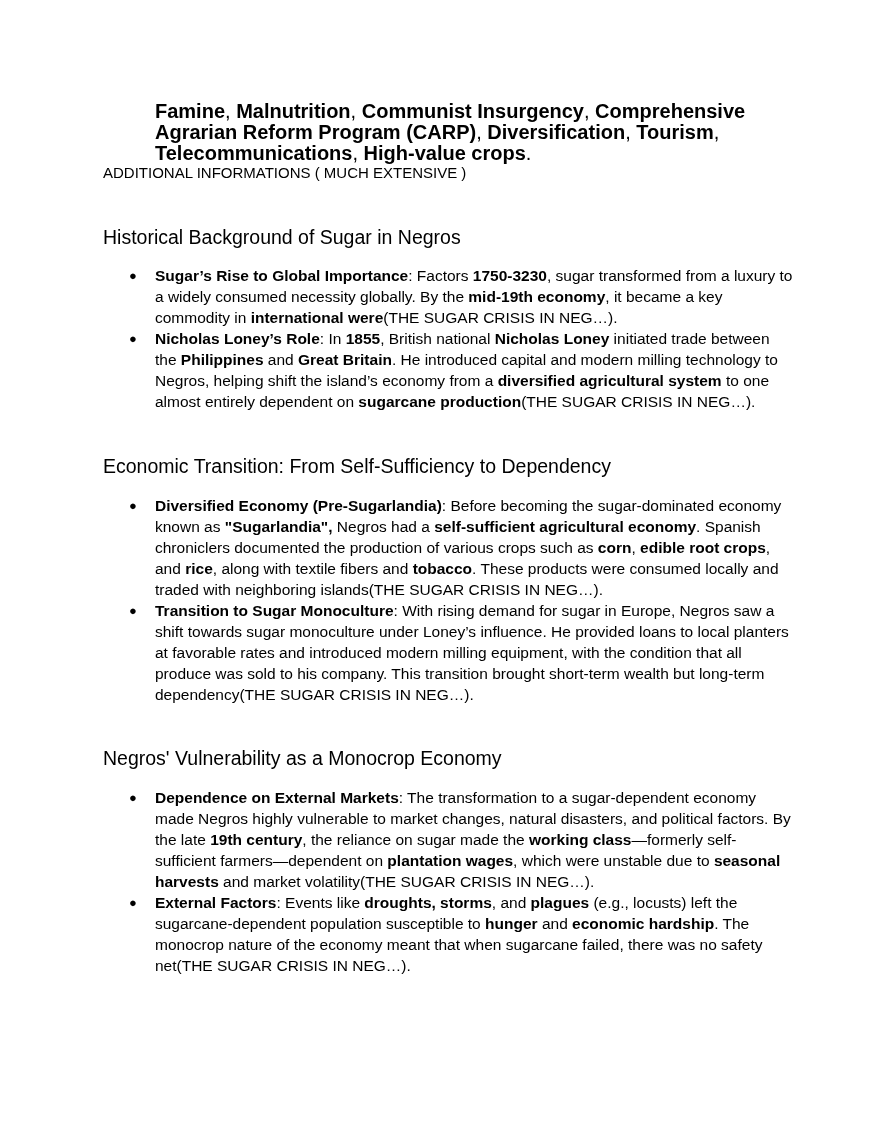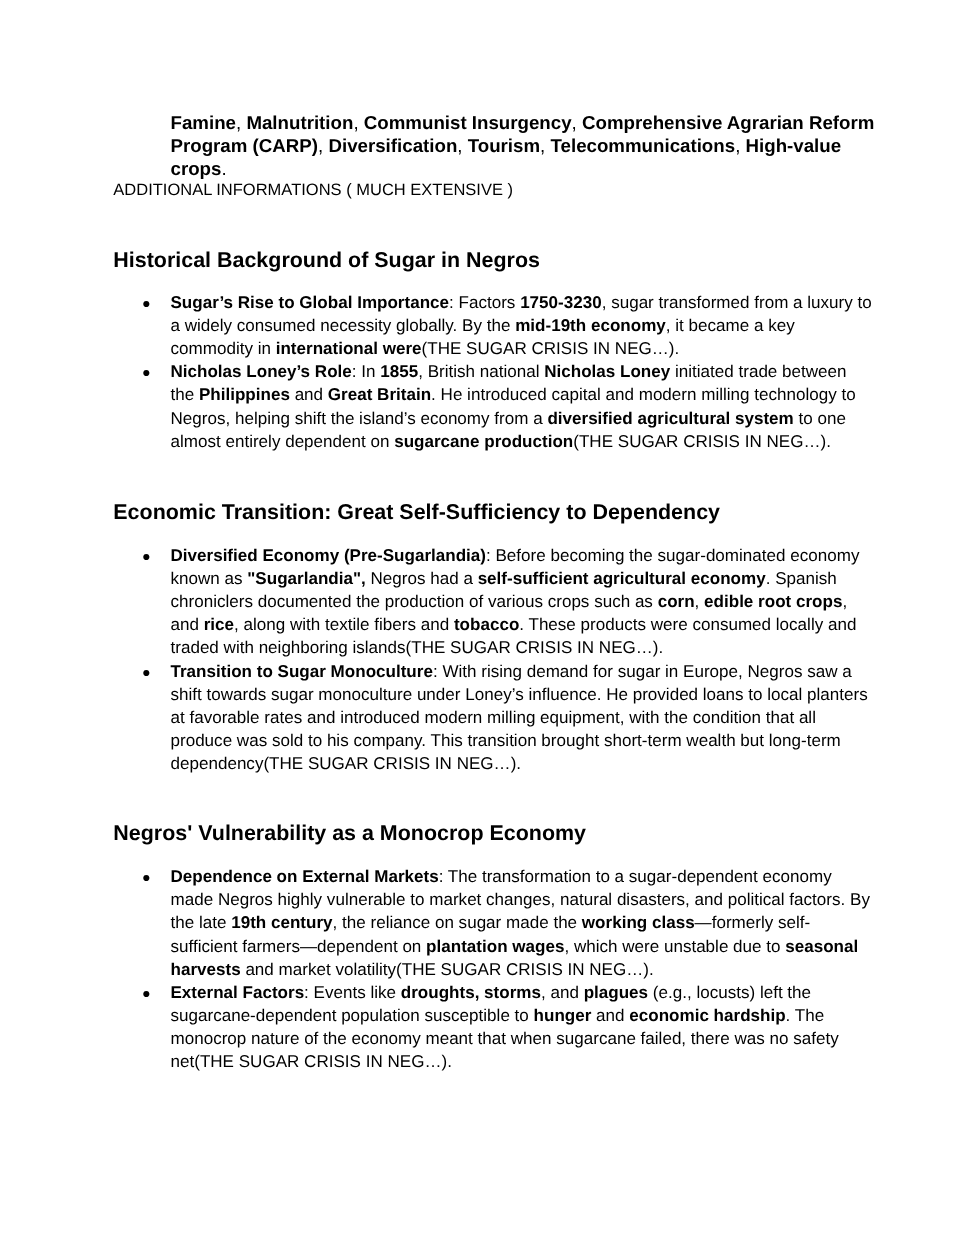--- a/index.html
+++ b/index.html
@@ -3,30 +3,30 @@
   <meta charset="utf-8">
   <style>
     html, body { margin: 0; padding: 0; background: #ffffff; }
     body {
       width: 880px; height: 1139px; position: relative; overflow: hidden;
       font-family: "Liberation Sans", sans-serif; color: #000000;
     }
     .page { position: absolute; left: 0; top: 0; width: 880px; height: 1139px; }
     .keywords {
       position: absolute; left: 155px; top: 101px; width: 640px;
-      font-size: 17px; line-height: 21px; font-weight: bold;
+      font-size: 20px; line-height: 21px; font-weight: bold;
     }
     .keywords .sep { font-weight: normal; }
     .addl {
       position: absolute; left: 103px; top: 162px;
       font-size: 15px; line-height: 21px;
     }
     h2 {
       position: absolute; left: 103px; margin: 0;
-      font-size: 19.5px; font-weight: bold; line-height: 24px;
+      font-size: 19.5px; font-weight: normal; line-height: 24px;
     }
     ul {
       position: absolute; left: 103px; margin: 0; padding: 0; list-style: none;
       width: 690px;
     }
     li {
       position: relative; padding-left: 52px;
       font-size: 15.5px; line-height: 21px;
     }
     li .bullet {
@@ -40,21 +40,21 @@
 <div class="page">
   <div class="keywords" id="kw"><span>Famine</span><span class="sep">, </span><span>Malnutrition</span><span class="sep">, </span><span>Communist Insurgency</span><span class="sep">, </span><span>Comprehensive Agrarian Reform Program (CARP)</span><span class="sep">, </span><span>Diversification</span><span class="sep">, </span><span>Tourism</span><span class="sep">, </span><span>Telecommunications</span><span class="sep">, </span><span>High-value crops</span><span class="sep">.</span></div>
   <div class="addl">ADDITIONAL INFORMATIONS ( MUCH EXTENSIVE )</div>
 
   <h2 style="top:225px">Historical Background of Sugar in Negros</h2>
   <ul style="top:265px">
       <li><span class="bullet">●</span><b>Sugar’s Rise to Global Importance</b><span>: Factors </span><b>1750-3230</b><span>, sugar transformed from a luxury to a widely consumed necessity globally. By the </span><b>mid-19th economy</b><span>, it became a key commodity in </span><b>international were</b><span>(THE SUGAR CRISIS IN NEG…).</span></li>
       <li><span class="bullet">●</span><b>Nicholas Loney’s Role</b><span>: In </span><b>1855</b><span>, British national </span><b>Nicholas Loney</b><span> initiated trade between the </span><b>Philippines</b><span> and </span><b>Great Britain</b><span>. He introduced capital and modern milling technology to Negros, helping shift the island’s economy from a </span><b>diversified agricultural system</b><span> to one almost entirely dependent on </span><b>sugarcane production</b><span>(THE SUGAR CRISIS IN NEG…).</span></li>
     </ul>
 
-  <h2 style="top:454px">Economic Transition: Great Self-Sufficiency to Dependency</h2>
+  <h2 style="top:454px">Economic Transition: From Self-Sufficiency to Dependency</h2>
   <ul style="top:495px">
       <li><span class="bullet">●</span><b>Diversified Economy (Pre-Sugarlandia)</b><span>: Before becoming the sugar-dominated economy known as </span><b>"Sugarlandia",</b><span> Negros had a </span><b>self-sufficient agricultural economy</b><span>. Spanish chroniclers documented the production of various crops such as </span><b>corn</b><span>, </span><b>edible root crops</b><span>, and </span><b>rice</b><span>, along with textile fibers and </span><b>tobacco</b><span>. These products were consumed locally and traded with neighboring islands(THE SUGAR CRISIS IN NEG…).</span></li>
       <li><span class="bullet">●</span><b>Transition to Sugar Monoculture</b><span>: With rising demand for sugar in Europe, Negros saw a shift towards sugar monoculture under Loney’s influence. He provided loans to local planters at favorable rates and introduced modern milling equipment, with the condition that all produce was sold to his company. This transition brought short-term wealth but long-term dependency(THE SUGAR CRISIS IN NEG…).</span></li>
     </ul>
 
   <h2 style="top:746px">Negros' Vulnerability as a Monocrop Economy</h2>
   <ul style="top:787px">
       <li><span class="bullet">●</span><b>Dependence on External Markets</b><span>: The transformation to a sugar-dependent economy made Negros highly vulnerable to market changes, natural disasters, and political factors. By the late </span><b>19th century</b><span>, the reliance on sugar made the </span><b>working class</b><span>—formerly self-sufficient farmers—dependent on </span><b>plantation wages</b><span>, which were unstable due to </span><b>seasonal harvests</b><span> and market volatility(THE SUGAR CRISIS IN NEG…).</span></li>
       <li><span class="bullet">●</span><b>External Factors</b><span>: Events like </span><b>droughts, storms</b><span>, and </span><b>plagues</b><span> (e.g., locusts) left the sugarcane-dependent population susceptible to </span><b>hunger</b><span> and </span><b>economic hardship</b><span>. The monocrop nature of the economy meant that when sugarcane failed, there was no safety net(THE SUGAR CRISIS IN NEG…).</span></li>
     </ul>

